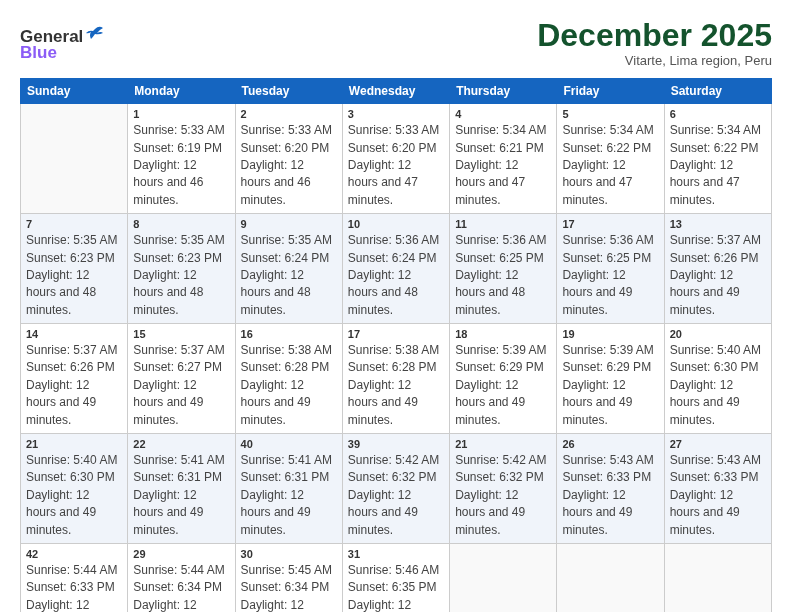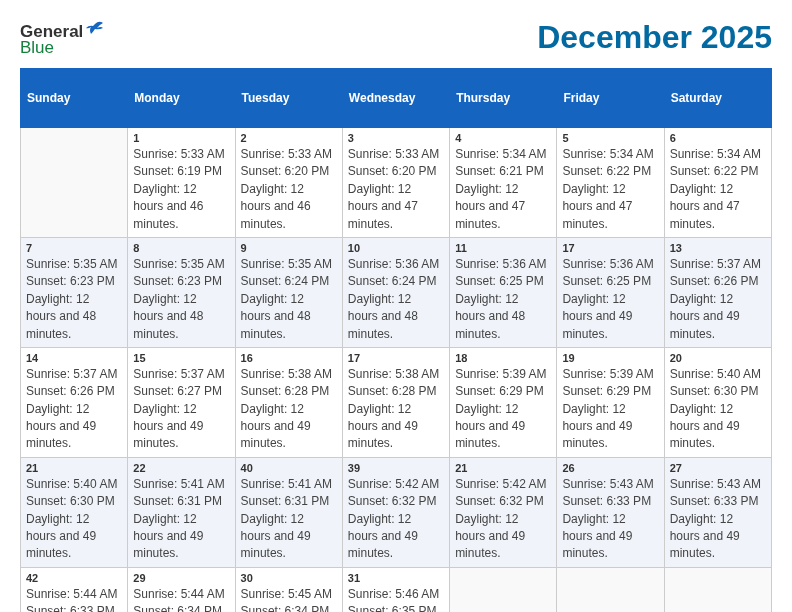--- a/index.html
+++ b/index.html
@@ -29,39 +29,39 @@
       margin-top: 4px;
     }
     .logo-general { color: #333; }
     .logo-blue { color: #1565c0; }
     .title-block {
       text-align: right;
     }
     .month-title {
       font-size: 32px;
       font-weight: bold;
-      color: #0369a1;
+      color: #14532d;
       line-height: 1.1;
     }
     .subtitle {
       font-size: 13px;
       color: #555;
     }
     .calendar {
       flex: 1;
       border: 1px solid #ccc;
       border-collapse: collapse;
       width: 100%;
       table-layout: fixed;
     }
     .calendar th {
       background: #1565c0;
       color: #fff;
       text-align: left;
-      padding: 22px 6px;
+      padding: 5px 6px;
       font-size: 12px;
       font-weight: bold;
       border: 1px solid #1565c0;
     }
     .calendar td {
       vertical-align: top;
       border: 1px solid #ccc;
       padding: 4px 5px;
       font-size: 9.5px;
       color: #333;
@@ -97,25 +97,26 @@
 <div class="page">
   <div class="header">
     <div class="logo">
       <div>
         <div style="display:flex; align-items:center;">
           <span class="logo-general" style="font-size:17px;font-weight:bold;color:#333;">General</span>
           <svg width="20" height="20" viewBox="0 0 20 20" style="margin-left:2px;margin-top:-4px;">
             <path d="M10,4 Q14,0 18,3 Q14,5 12,8 Q16,6 18,8 Q14,10 10,9 Q8,12 6,14 Q4,10 6,7 Q3,9 1,8 Q4,5 8,6 Q9,5 10,4Z" fill="#1565c0"></path>
           </svg>
         </div>
-        <span class="logo-blue" style="font-size:17px;font-weight:normal;color:#15803d;display:block;margin-top:-4px;">Blue</span>
+        <span class="logo-blue" style="font-size:17px;font-weight:bold;color:#8b5cf6;display:block;margin-top:-4px;">Blue</span>
       </div>
     </div>
     <div class="title-block">
       <div class="month-title">December 2025</div>
+      <div class="subtitle">Vitarte, Lima region, Peru</div>
     </div>
   </div>
 
   <table class="calendar">
     <thead>
       <tr>
 
       <th>Sunday</th>
           <th>Monday</th>
           <th>Tuesday</th>

